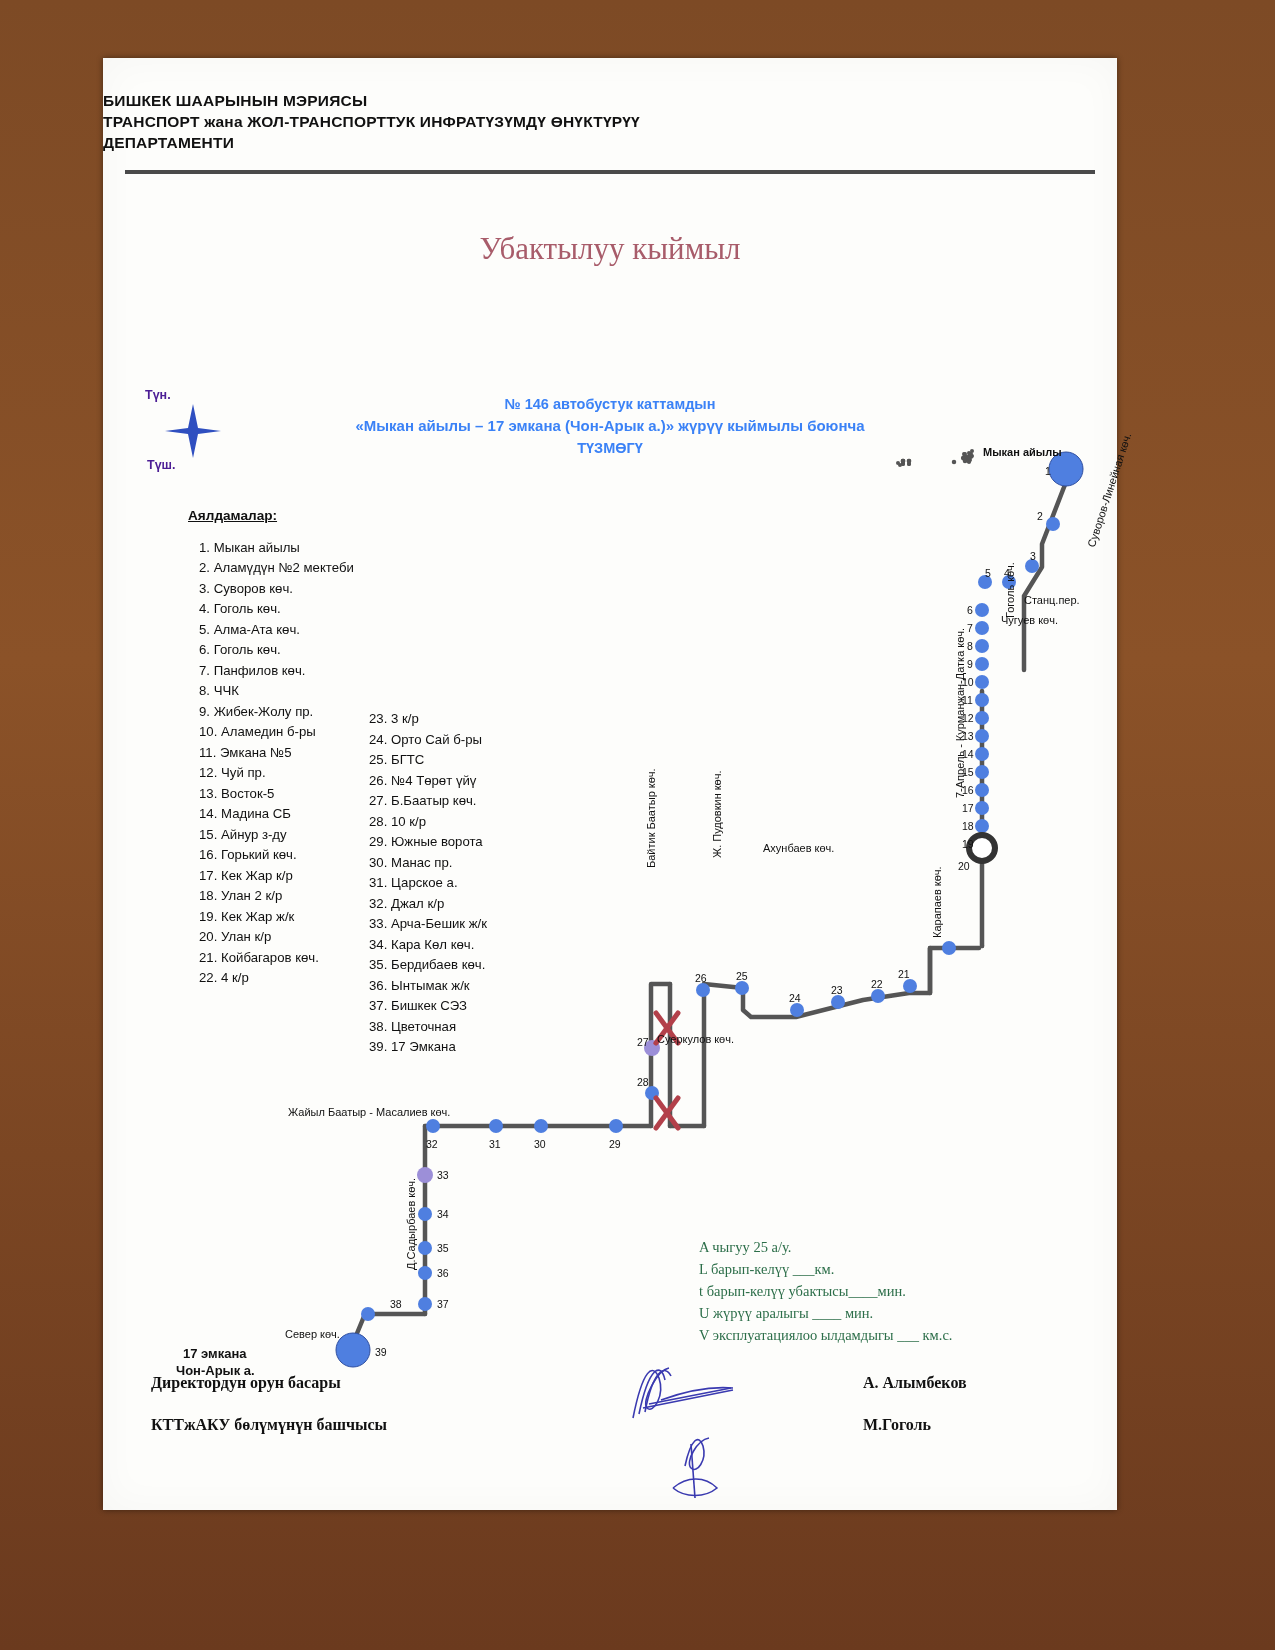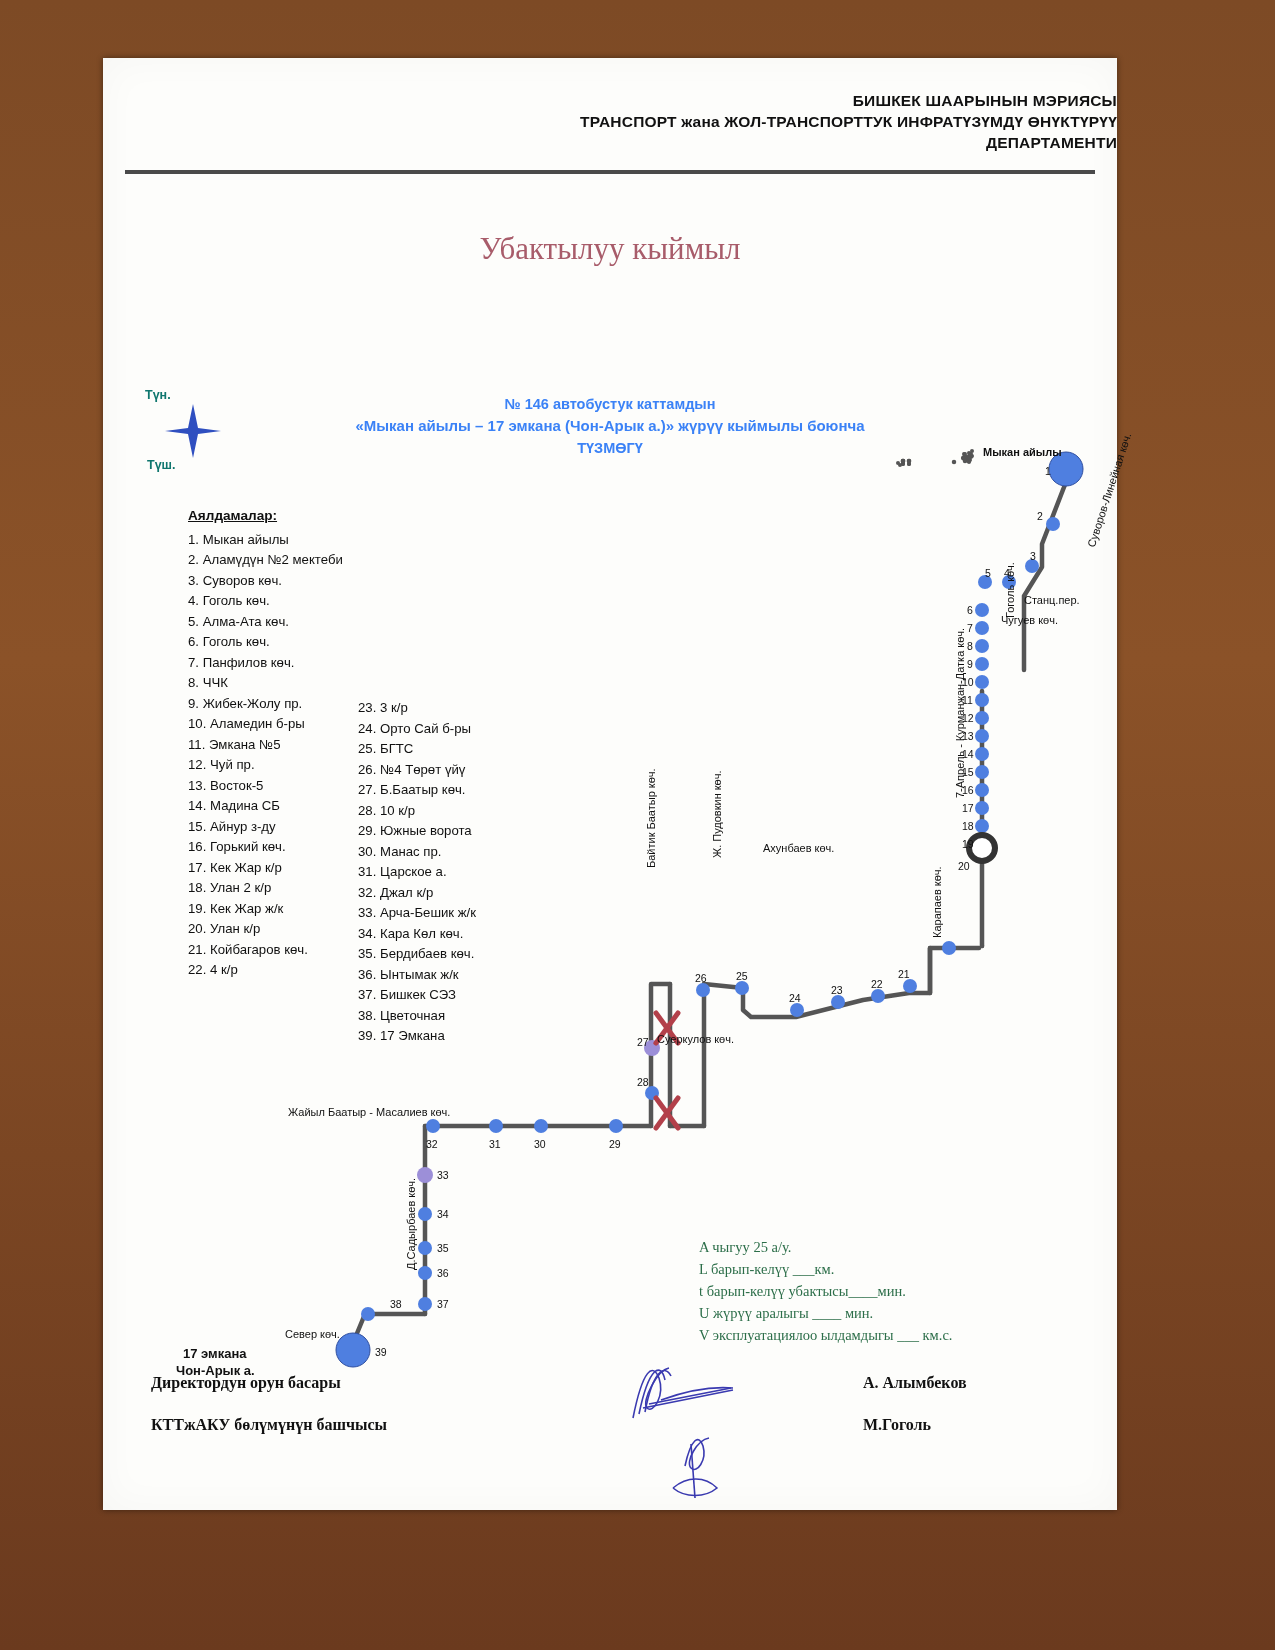--- a/index.html
+++ b/index.html
@@ -11,41 +11,41 @@
     overflow:hidden;
   }
   
   #desk{position:absolute;inset:0;background:linear-gradient(180deg,#7d4a25 0%,#8b5228 40%,#6b3a1e 100%);}
   #page{
     position:absolute;left:103px;top:58px;width:1014px;height:1452px;
     background:#fdfdfb;
     box-shadow:0 0 6px rgba(0,0,0,.45);
   }
   #page:after{content:"";position:absolute;inset:0;box-shadow:inset 0 0 40px rgba(0,0,0,.03);pointer-events:none;}
-  .hdr{position:absolute;left:0;right:0;top:32px;text-align:right;padding-left:24px;}
+  .hdr{position:absolute;left:0;right:0;top:32px;text-align:left;}
   .hdr div{font-size:15.5px;font-weight:bold;color:#111;line-height:21px;letter-spacing:.2px;}
   .hdr-rule{position:absolute;left:22px;right:22px;top:112px;height:4px;background:#4a4a4a;}
   .title{position:absolute;left:0;right:0;top:166px;text-align:center;color:#a85c6a;
          font-family:"Liberation Serif", serif;font-size:31px;line-height:50px;}
   .routehead{position:absolute;left:120px;right:120px;top:335px;text-align:center;color:#3b82f6;
              font-size:14.5px;font-weight:bold;line-height:22px;}
   .routehead .l2{font-size:15px;}
   
-  #compass{position:absolute;left:40px;top:330px;width:110px;height:90px;color:#0f766e;}
+  #compass{position:absolute;left:40px;top:330px;width:110px;height:90px;color:#4c1d95;}
   #compass .lbl{font-size:12.5px;font-weight:bold;}
   #compass .t{position:absolute;left:2px;top:0;}
   #compass .b{position:absolute;left:4px;top:70px;}
   #compass svg{position:absolute;left:20px;top:14px;}
   
   .stops{position:absolute;top:448px;color:#111;font-size:13.2px;line-height:20.5px;}
   .stops.c1{left:85px;}
   .stops.c2{left:255px;top:640px;}
   .stops .hd{font-weight:bold;text-decoration:underline;margin-bottom:3px;font-size:13.6px;}
   .stops li{list-style:none;white-space:nowrap;}
-  .stops ul{margin:0;padding:0;}
+  .stops ul{margin:11px;padding:0;}
   
   #map{position:absolute;left:0;top:0;width:1014px;height:1452px;pointer-events:none;}
   .maplbl{position:absolute;font-size:11px;color:#111;white-space:nowrap;}
   .maplbl.b{font-weight:bold;}
   .vlbl{transform-origin:0 0;}
   
   .params{position:absolute;left:596px;top:1178px;color:#2c6e49;font-family:"Liberation Serif",serif;font-size:14.5px;line-height:22px;}
   
   .sig{position:absolute;color:#111;font-family:"Liberation Serif",serif;font-weight:bold;font-size:16px;}
   .sig.l1{left:48px;top:1316px;}

